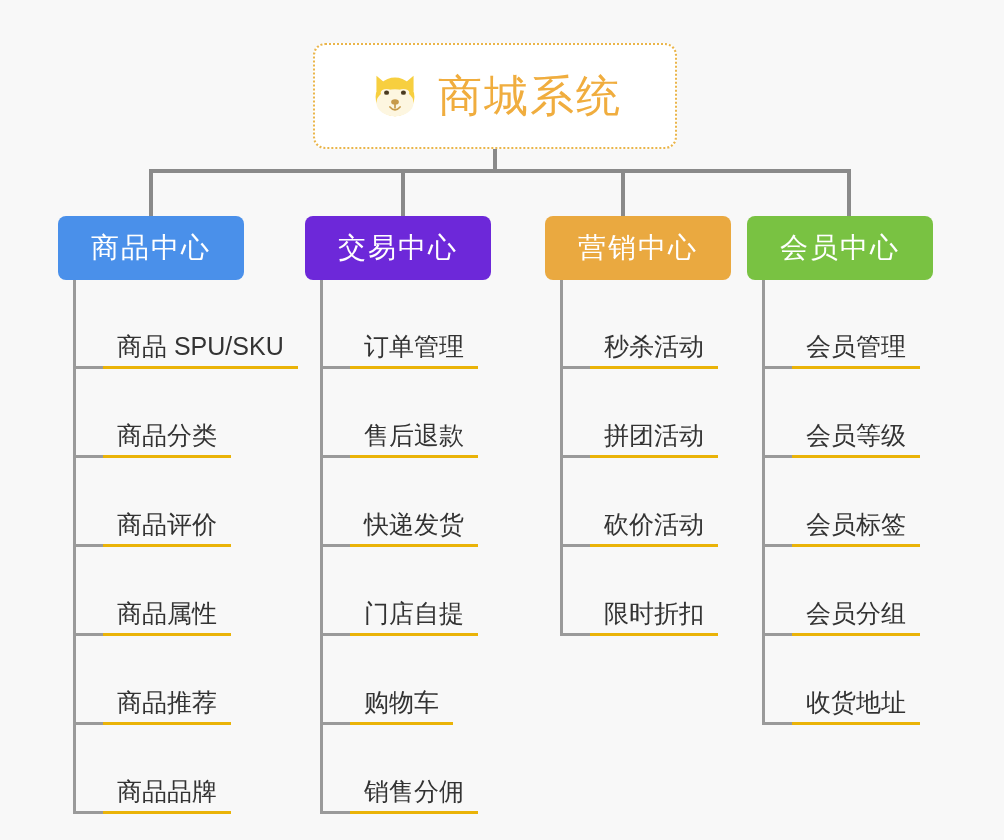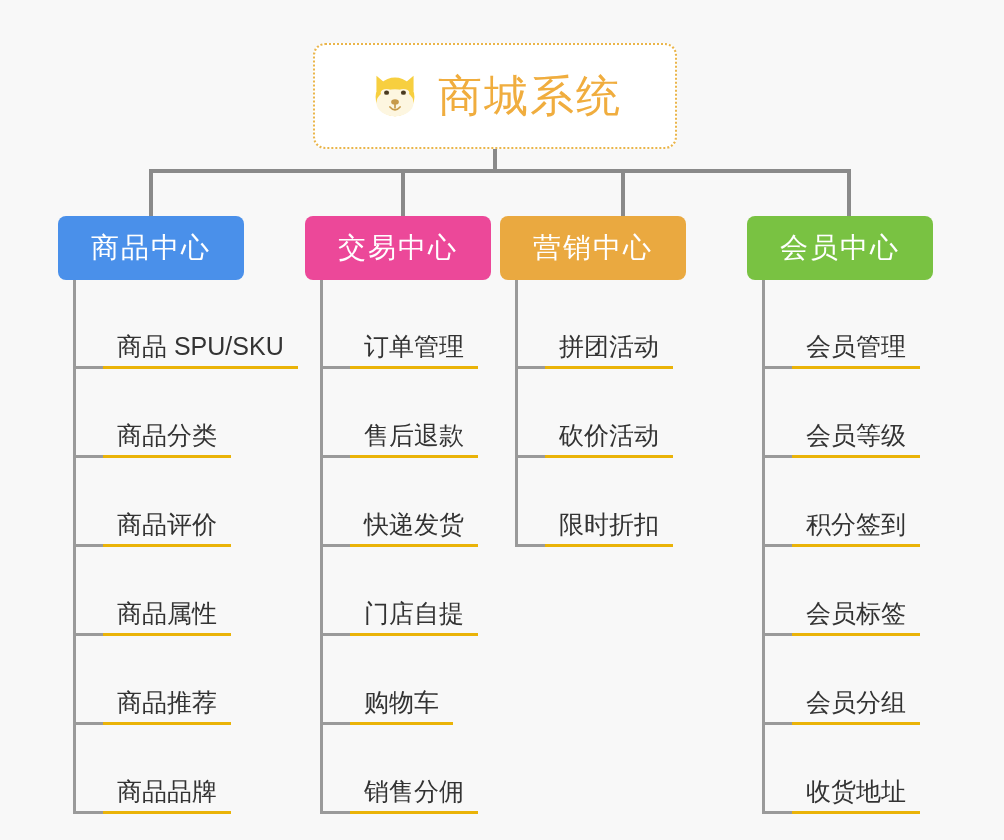--- a/index.html
+++ b/index.html
@@ -175,21 +175,21 @@
       <li class="leaf-item">
           <span class="leaf-label">商品推荐</span>
         </li>
       <li class="leaf-item">
           <span class="leaf-label">商品品牌</span>
         </li>
     </ul>
   </div>
 
   <div class="branch" style="left:305px; width:186px;">
-    <div class="branch-head" style="width:186px; background:#ec4899;">
+    <div class="branch-head" style="width:186px; background:#6d28d9;">
       <span>交易中心</span>
     </div>
     <ul class="leaf-list">
       <li class="leaf-item">
           <span class="leaf-label">订单管理</span>
         </li>
       <li class="leaf-item">
           <span class="leaf-label">售后退款</span>
         </li>
       <li class="leaf-item">
@@ -200,25 +200,28 @@
         </li>
       <li class="leaf-item">
           <span class="leaf-label">购物车</span>
         </li>
       <li class="leaf-item">
           <span class="leaf-label">销售分佣</span>
         </li>
     </ul>
   </div>
 
-  <div class="branch" style="left:500px; width:186px;text-align:right;">
+  <div class="branch" style="left:545px; width:186px;text-align:right;">
     <div class="branch-head" style="width:186px; background:#eaa940;">
       <span>营销中心</span>
     </div>
     <ul class="leaf-list">
+      <li class="leaf-item">
+          <span class="leaf-label">秒杀活动</span>
+        </li>
       <li class="leaf-item">
           <span class="leaf-label">拼团活动</span>
         </li>
       <li class="leaf-item">
           <span class="leaf-label">砍价活动</span>
         </li>
       <li class="leaf-item">
           <span class="leaf-label">限时折扣</span>
         </li>
     </ul>
@@ -229,23 +232,20 @@
       <span>会员中心</span>
     </div>
     <ul class="leaf-list">
       <li class="leaf-item">
           <span class="leaf-label">会员管理</span>
         </li>
       <li class="leaf-item">
           <span class="leaf-label">会员等级</span>
         </li>
       <li class="leaf-item">
-          <span class="leaf-label">积分签到</span>
-        </li>
-      <li class="leaf-item">
           <span class="leaf-label">会员标签</span>
         </li>
       <li class="leaf-item">
           <span class="leaf-label">会员分组</span>
         </li>
       <li class="leaf-item">
           <span class="leaf-label">收货地址</span>
         </li>
     </ul>
   </div>

